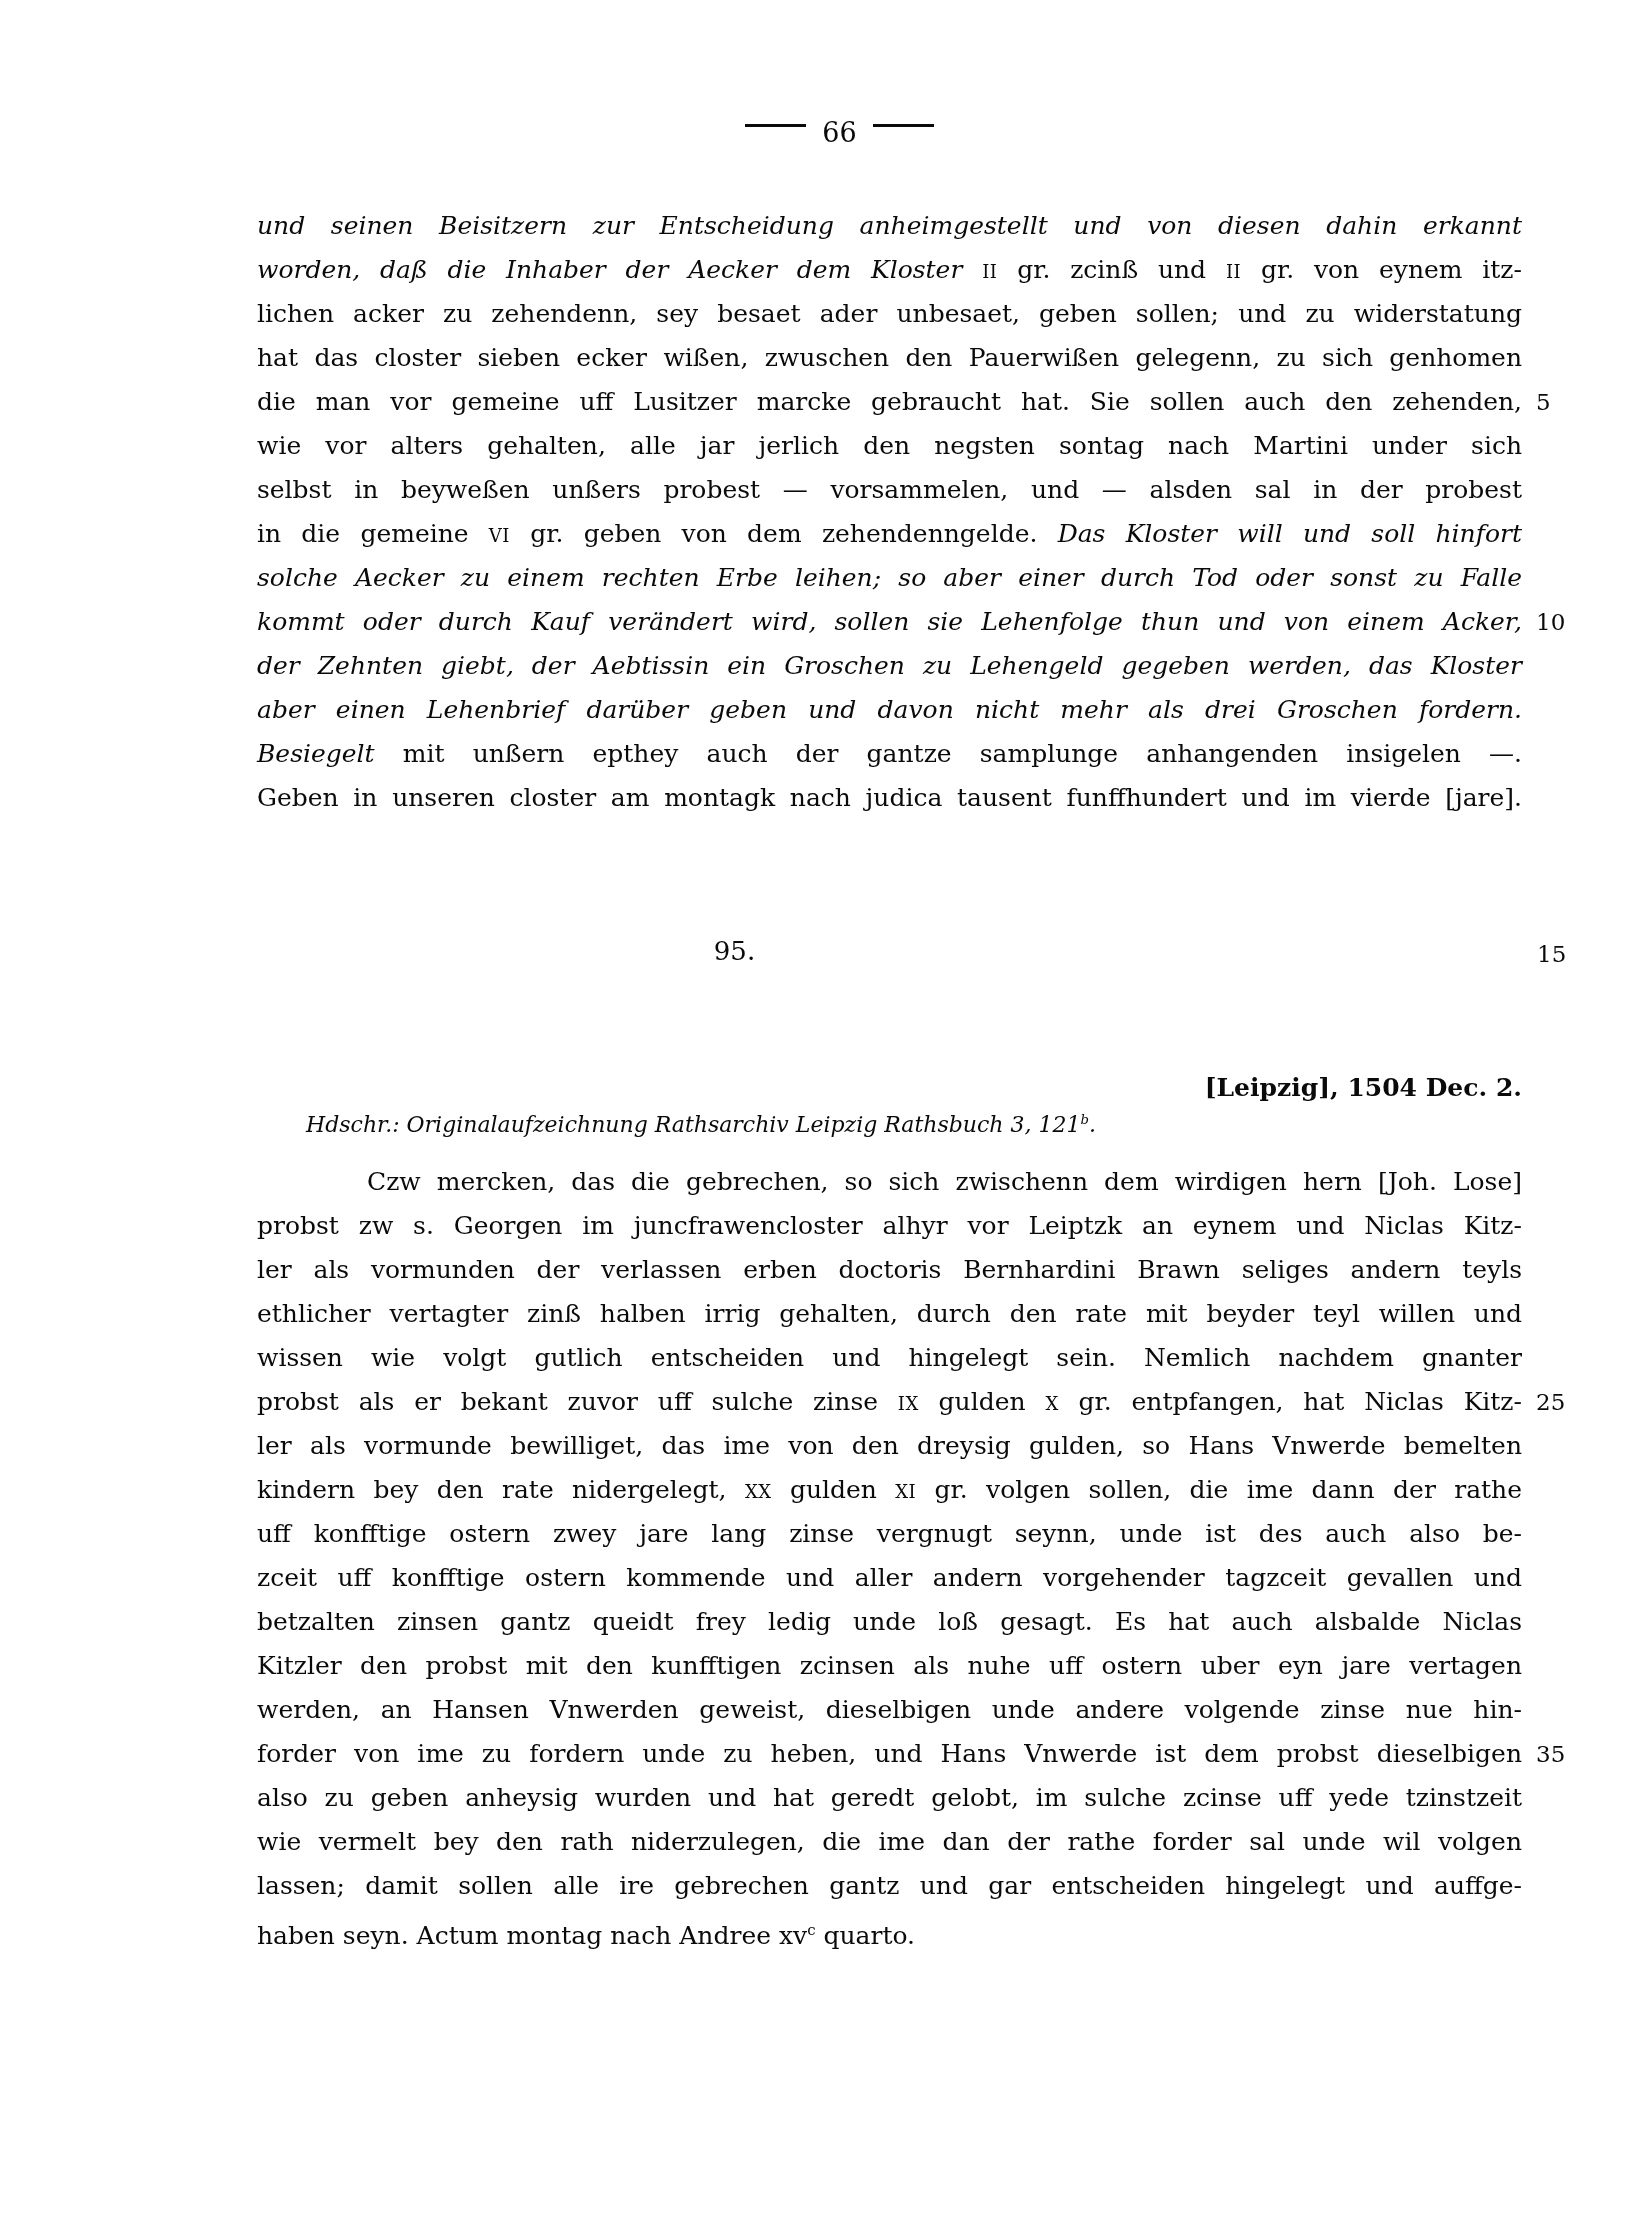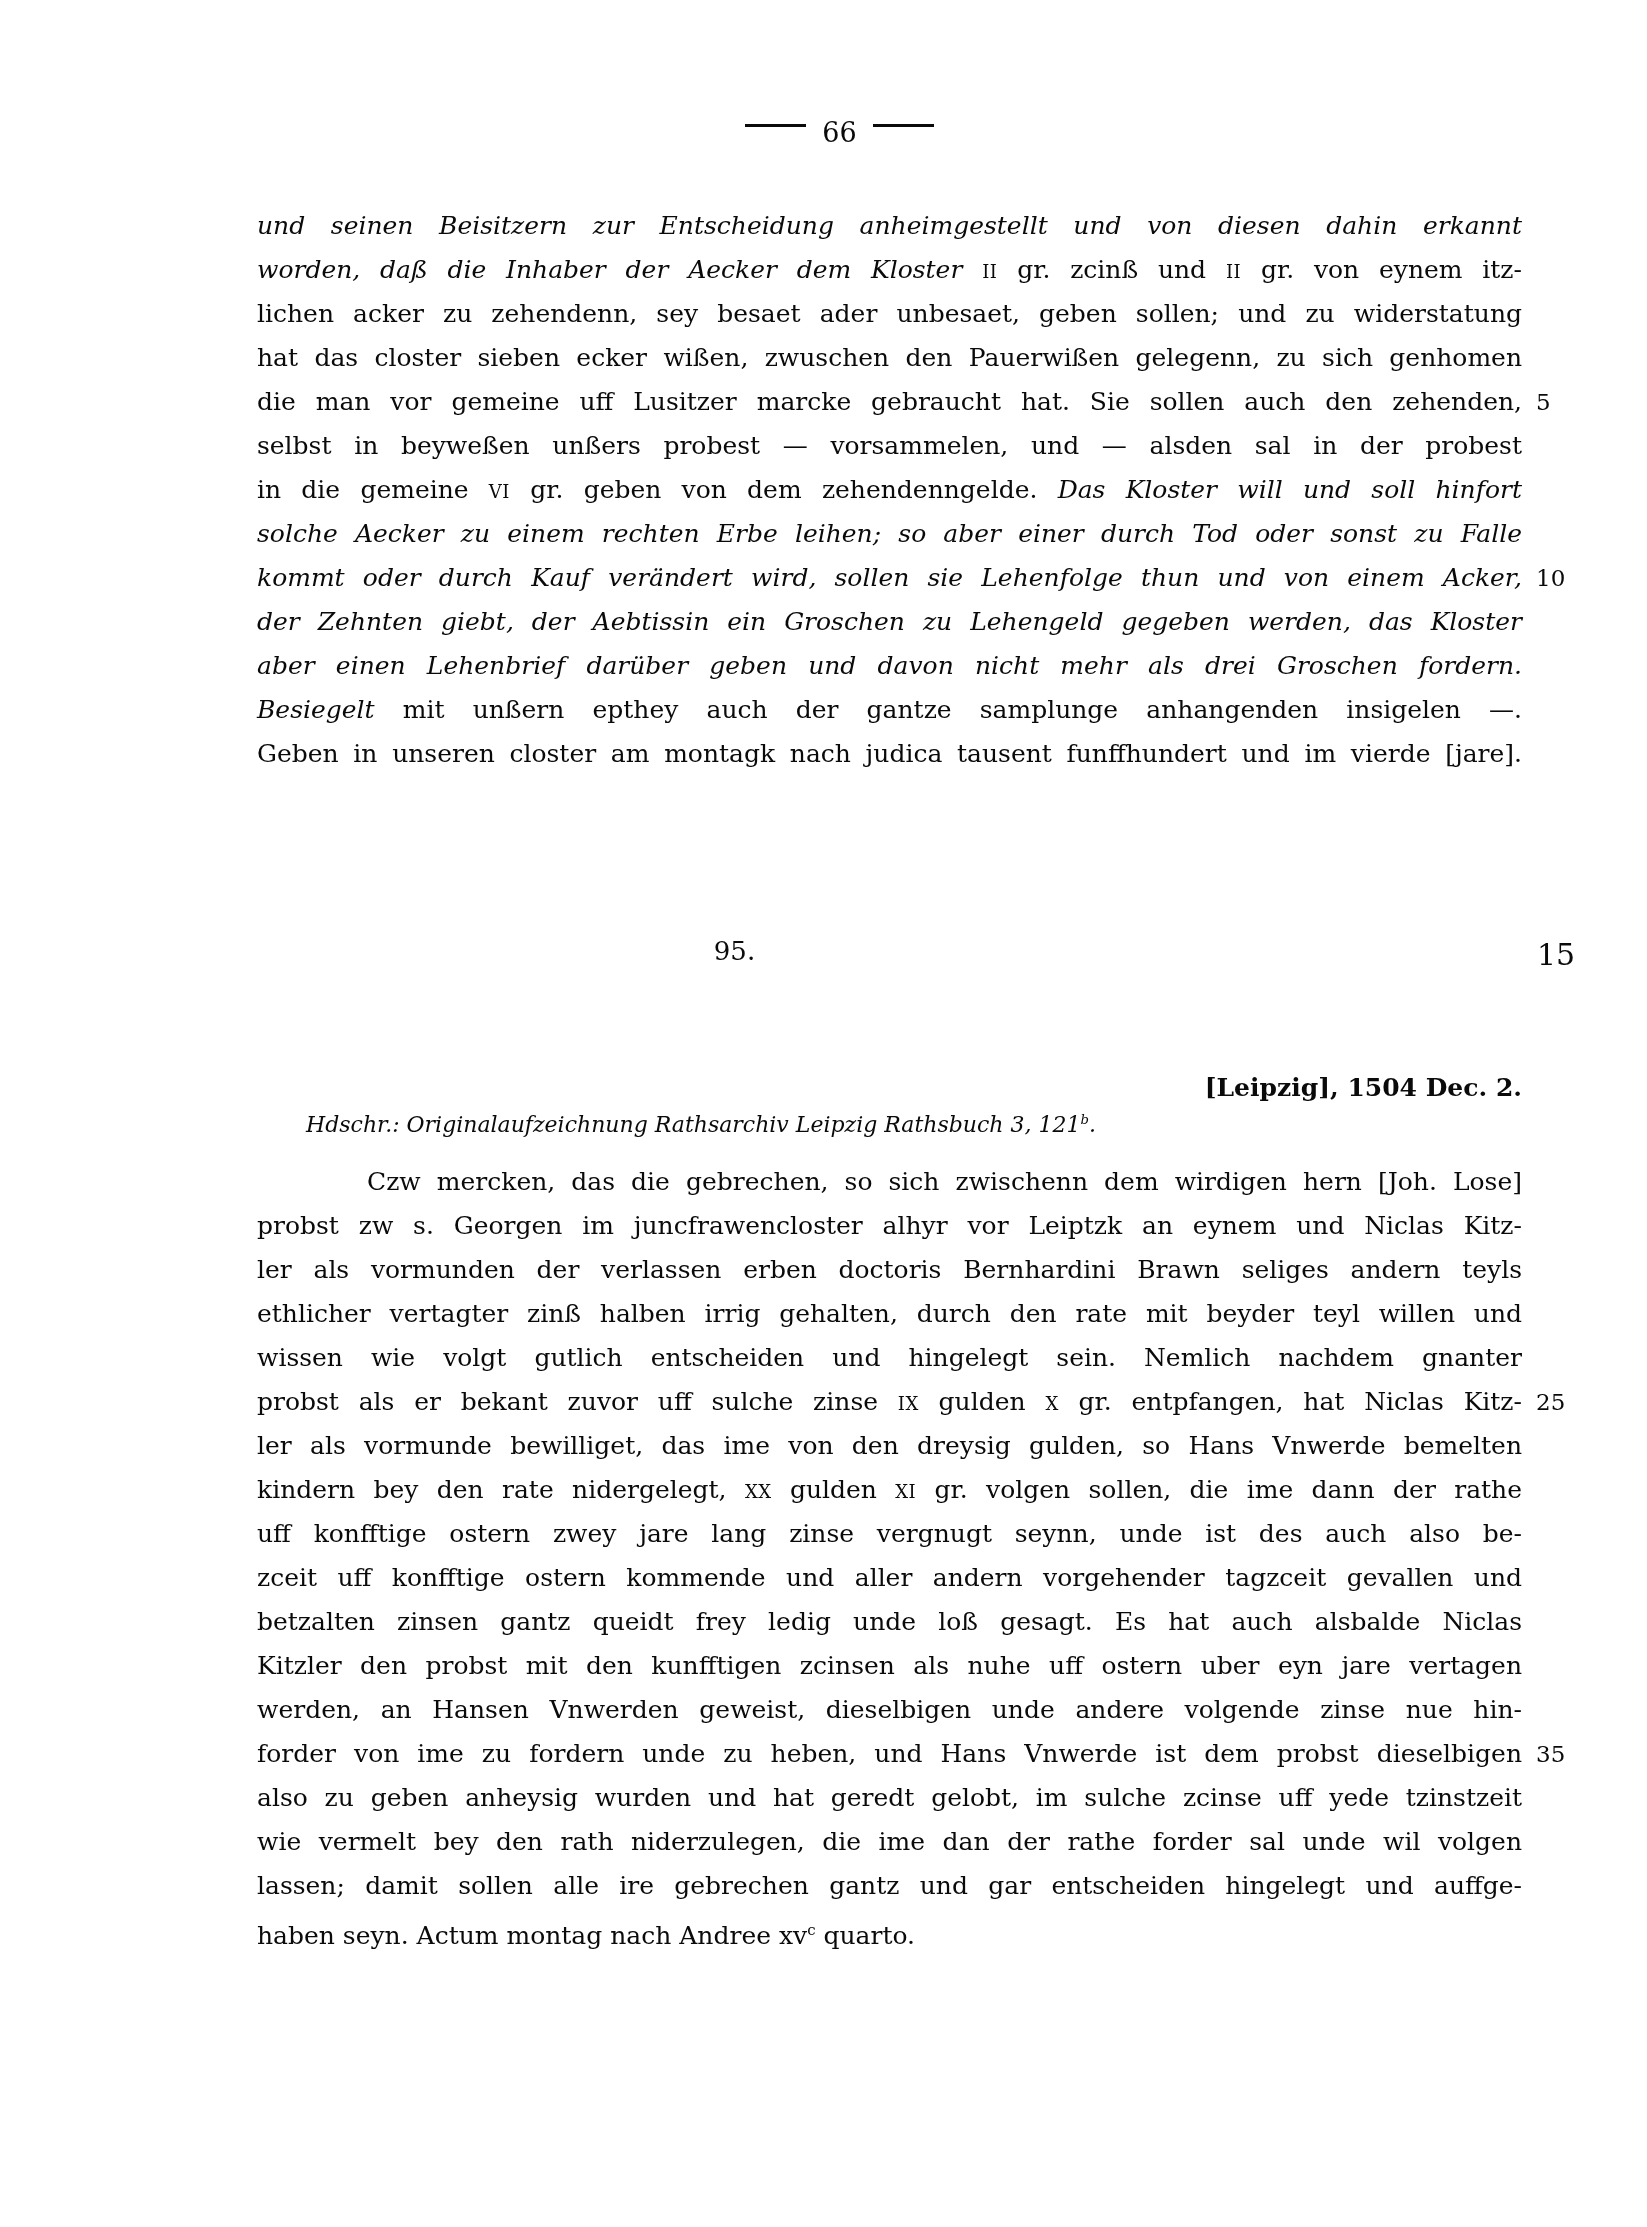--- a/index.html
+++ b/index.html
@@ -54,39 +54,40 @@
   .seg-r  { font-style: normal; }
   .seg-sc { font-style: normal; font-variant: small-caps; letter-spacing: 0.5px; }
   .seg-sup { vertical-align: super; font-size: 0.6em; }
   .seg-isup { vertical-align: super; font-size: 0.6em; font-style: italic; }
 
   .mnum {
     position: absolute; left: 1279px; top: 0;
     font-size: 23px; font-style: normal; font-weight: normal;
     font-variant: normal; text-align: left; width: 66px;
   }
-  .mnum-abs { position: absolute; left: 1537px; top: 3.3px; font-size: 30px; }
+  .mnum-abs { position: absolute; left: 1537px; top: 3.3px; font-size: 23px; }
 </style>
 </head>
 <body>
 
 <div class="page">
 
   <div class="pagenum-row">
     <span class="dash"></span>
     <span class="pagenum">66</span>
     <span class="dash"></span>
   </div>
 
   <div class="block para1">
       <div class="line just"><span class="seg-i">und seinen Beisitzern zur Entscheidung anheimgestellt und von diesen dahin erkannt</span></div>
       <div class="line just"><span class="seg-i">worden, daß die Inhaber der Aecker dem Kloster </span><span class="seg-sc">ii</span><span class="seg-r"> gr. zcinß und </span><span class="seg-sc">ii</span><span class="seg-r"> gr. von eynem itz-</span></div>
       <div class="line just"><span class="seg-r">lichen acker zu zehendenn, sey besaet ader unbesaet, geben sollen; und zu widerstatung</span></div>
       <div class="line just"><span class="seg-r">hat das closter sieben ecker wißen, zwuschen den Pauerwißen gelegenn, zu sich genhomen</span></div>
       <div class="line just"><span class="seg-r">die man vor gemeine uff Lusitzer marcke gebraucht hat. Sie sollen auch den zehenden,</span><span class="mnum">5</span></div>
+      <div class="line just"><span class="seg-r">wie vor alters gehalten, alle jar jerlich den negsten sontag nach Martini under sich</span></div>
       <div class="line just"><span class="seg-r">selbst in beyweßen unßers probest — vorsammelen, und — alsden sal in der probest</span></div>
       <div class="line just"><span class="seg-r">in die gemeine </span><span class="seg-sc">vi</span><span class="seg-r"> gr. geben von dem zehendenngelde. </span><span class="seg-i">Das Kloster will und soll hinfort</span></div>
       <div class="line just"><span class="seg-i">solche Aecker zu einem rechten Erbe leihen; so aber einer durch Tod oder sonst zu Falle</span></div>
       <div class="line just"><span class="seg-i">kommt oder durch Kauf verändert wird, sollen sie Lehenfolge thun und von einem Acker,</span><span class="mnum">10</span></div>
       <div class="line just"><span class="seg-i">der Zehnten giebt, der Aebtissin ein Groschen zu Lehengeld gegeben werden, das Kloster</span></div>
       <div class="line just"><span class="seg-i">aber einen Lehenbrief darüber geben und davon nicht mehr als drei Groschen fordern.</span></div>
       <div class="line just"><span class="seg-i">Besiegelt</span><span class="seg-r"> mit unßern epthey auch der gantze samplunge anhangenden insigelen —.</span></div>
       <div class="line just"><span class="seg-r">Geben in unseren closter am montagk nach judica tausent funffhundert und im vierde [jare].</span></div>
     </div>
 

